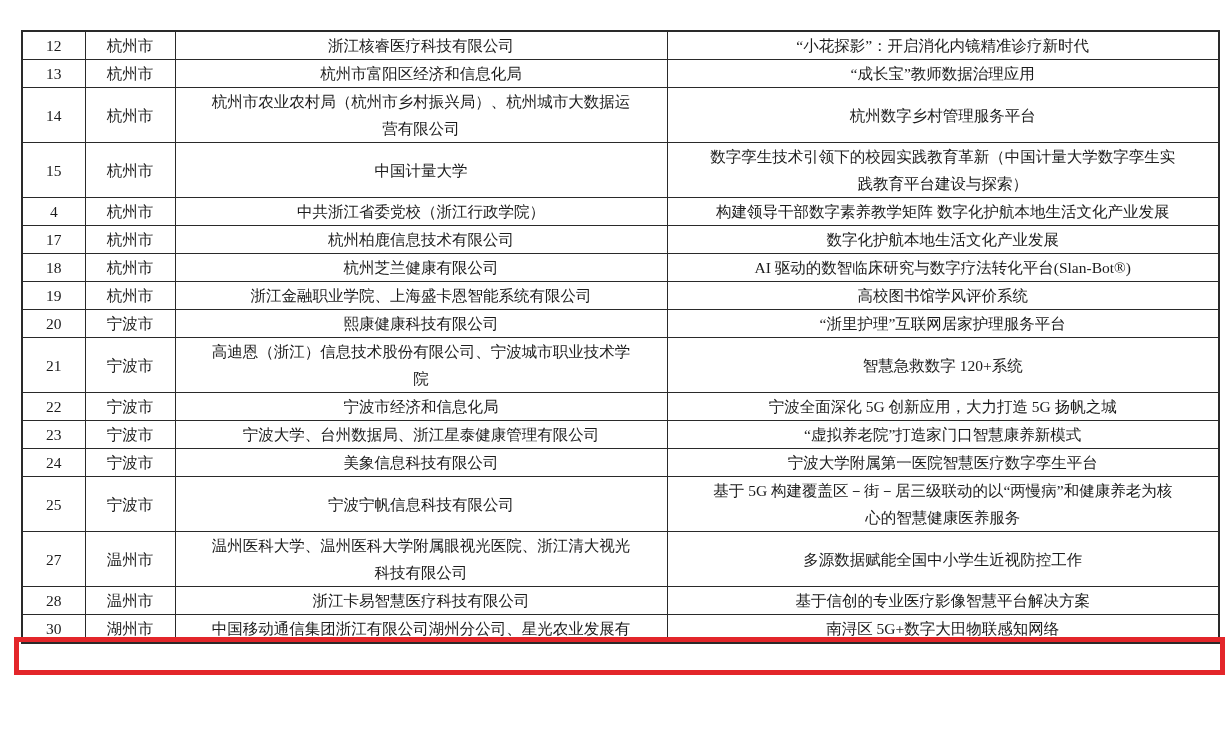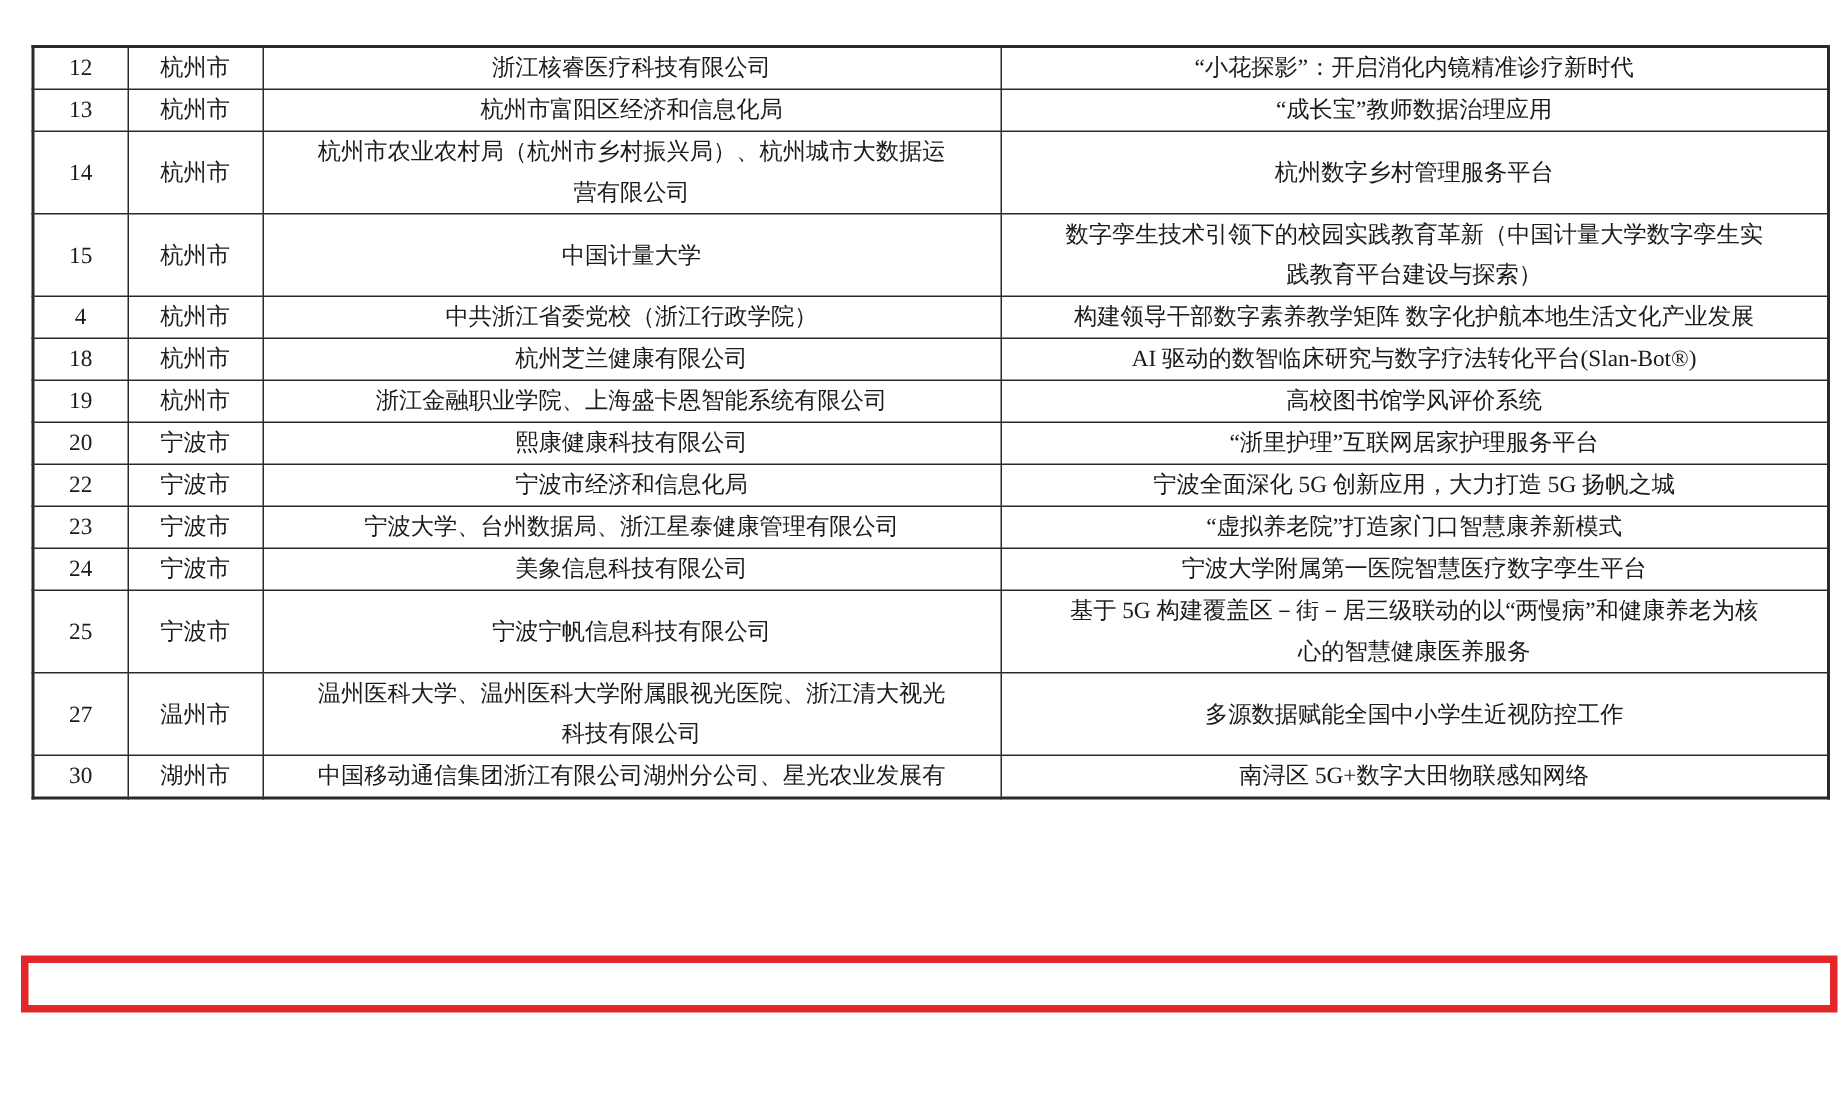--- a/index.html
+++ b/index.html
@@ -77,36 +77,49 @@
           <td class="c-proj">数字孪生技术引领下的校园实践教育革新（中国计量大学数字孪生实
 践教育平台建设与探索）</td>
         </tr>
         <tr>
           <td class="c-no">4</td>
           <td class="c-city">杭州市</td>
           <td class="c-org">中共浙江省委党校（浙江行政学院）</td>
           <td class="c-proj">构建领导干部数字素养教学矩阵 数字化护航本地生活文化产业发展</td>
         </tr>
         <tr>
+          <td class="c-no">17</td>
+          <td class="c-city">杭州市</td>
+          <td class="c-org">杭州柏鹿信息技术有限公司</td>
+          <td class="c-proj">数字化护航本地生活文化产业发展</td>
+        </tr>
+        <tr>
           <td class="c-no">18</td>
           <td class="c-city">杭州市</td>
           <td class="c-org">杭州芝兰健康有限公司</td>
           <td class="c-proj">AI 驱动的数智临床研究与数字疗法转化平台(Slan-Bot®)</td>
         </tr>
         <tr>
           <td class="c-no">19</td>
           <td class="c-city">杭州市</td>
           <td class="c-org">浙江金融职业学院、上海盛卡恩智能系统有限公司</td>
           <td class="c-proj">高校图书馆学风评价系统</td>
         </tr>
         <tr>
           <td class="c-no">20</td>
           <td class="c-city">宁波市</td>
           <td class="c-org">熙康健康科技有限公司</td>
           <td class="c-proj">“浙里护理”互联网居家护理服务平台</td>
+        </tr>
+        <tr>
+          <td class="c-no">21</td>
+          <td class="c-city">宁波市</td>
+          <td class="c-org">高迪恩（浙江）信息技术股份有限公司、宁波城市职业技术学
+院</td>
+          <td class="c-proj">智慧急救数字 120+系统</td>
         </tr>
         <tr>
           <td class="c-no">22</td>
           <td class="c-city">宁波市</td>
           <td class="c-org">宁波市经济和信息化局</td>
           <td class="c-proj">宁波全面深化 5G 创新应用，大力打造 5G 扬帆之城</td>
         </tr>
         <tr>
           <td class="c-no">23</td>
           <td class="c-city">宁波市</td>
@@ -127,20 +140,26 @@
 心的智慧健康医养服务</td>
         </tr>
         <tr>
           <td class="c-no">27</td>
           <td class="c-city">温州市</td>
           <td class="c-org">温州医科大学、温州医科大学附属眼视光医院、浙江清大视光
 科技有限公司</td>
           <td class="c-proj">多源数据赋能全国中小学生近视防控工作</td>
         </tr>
         <tr>
+          <td class="c-no">28</td>
+          <td class="c-city">温州市</td>
+          <td class="c-org">浙江卡易智慧医疗科技有限公司</td>
+          <td class="c-proj">基于信创的专业医疗影像智慧平台解决方案</td>
+        </tr>
+        <tr>
           <td class="c-no">30</td>
           <td class="c-city">湖州市</td>
           <td class="c-org">中国移动通信集团浙江有限公司湖州分公司、星光农业发展有</td>
           <td class="c-proj">南浔区 5G+数字大田物联感知网络</td>
         </tr>
       </tbody>
   </table>
   <div class="red-box" id="hl" style="border-color: rgb(227, 38, 42); left: 14px; width: 1211px; top: 637px; height: 38px;"></div>
 </div>
 

